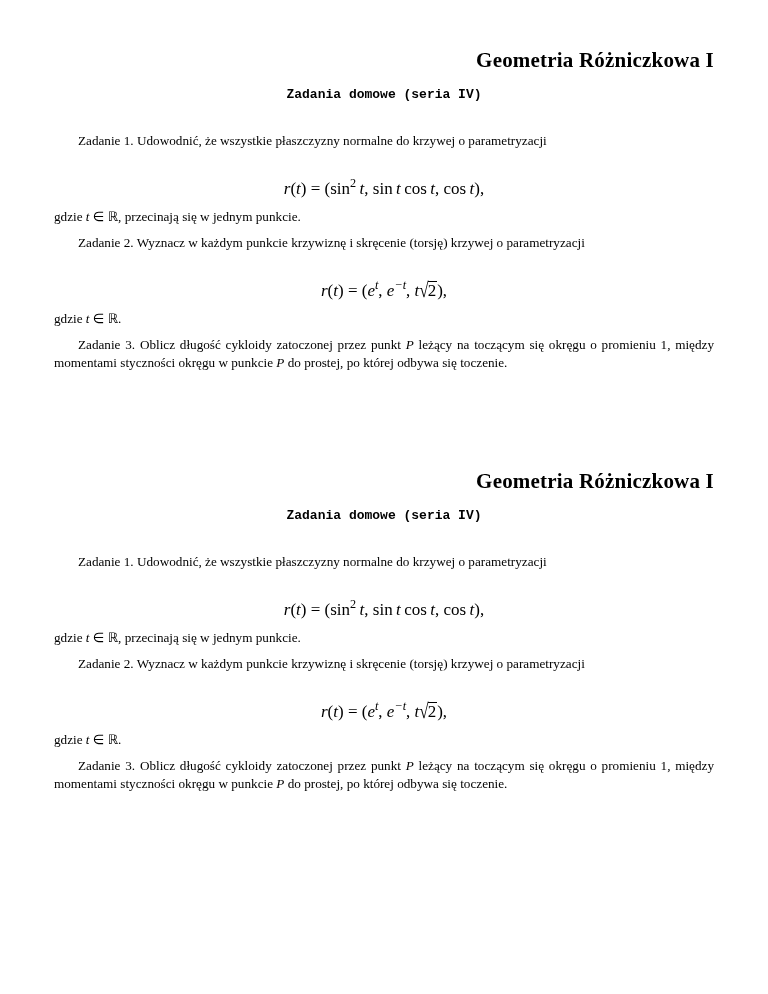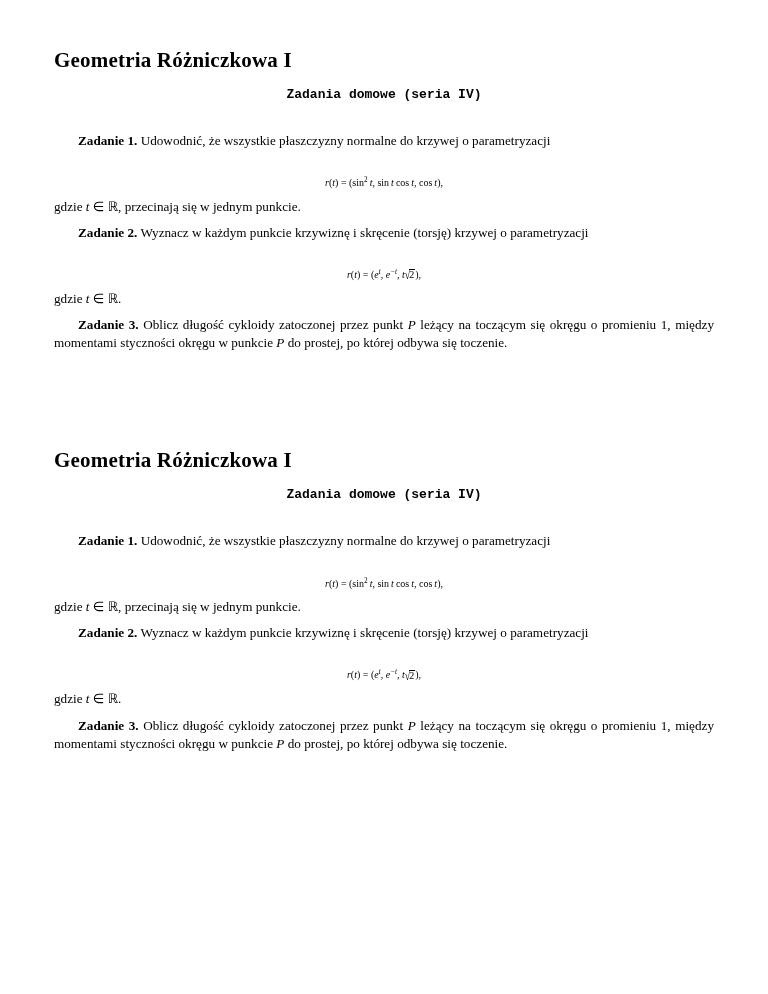--- a/index.html
+++ b/index.html
@@ -23,21 +23,21 @@
   }
   .doc-section {
     margin-bottom: 0;
   }
   .doc-section + .doc-section {
     margin-top: 96px;
   }
   h1.title {
     font-size: 21px;
     font-weight: bold;
-    text-align: left;
+    text-align: right;
     margin: 0 0 14px 0;
     letter-spacing: 0.2px;
   }
   h2.subtitle {
     font-size: 13px;
     font-weight: bold;
     text-align: center;
     margin: 0 0 30px 0;
     font-family: Liberation Mono, monospace;
   }
@@ -46,29 +46,29 @@
     line-height: 1.38;
     margin: 0 0 8px 0;
     text-align: justify;
     text-indent: 0;
   }
   p.para.indent {
     text-indent: 24px;
   }
   .eq {
     text-align: center;
-    font-size: 10px;
+    font-size: 17px;
     margin: 26px 0 9px 0;
     font-family: "Liberation Serif", serif;
   }
   .mathvar {
     font-style: italic;
   }
   .exno {
-    font-weight: bold;
+    font-weight: normal;
   }
   sup.exp {
     font-size: 0.72em;
     vertical-align: super;
     font-style: italic;
   }
   sup.expn {
     font-size: 0.72em;
     vertical-align: super;
   }

